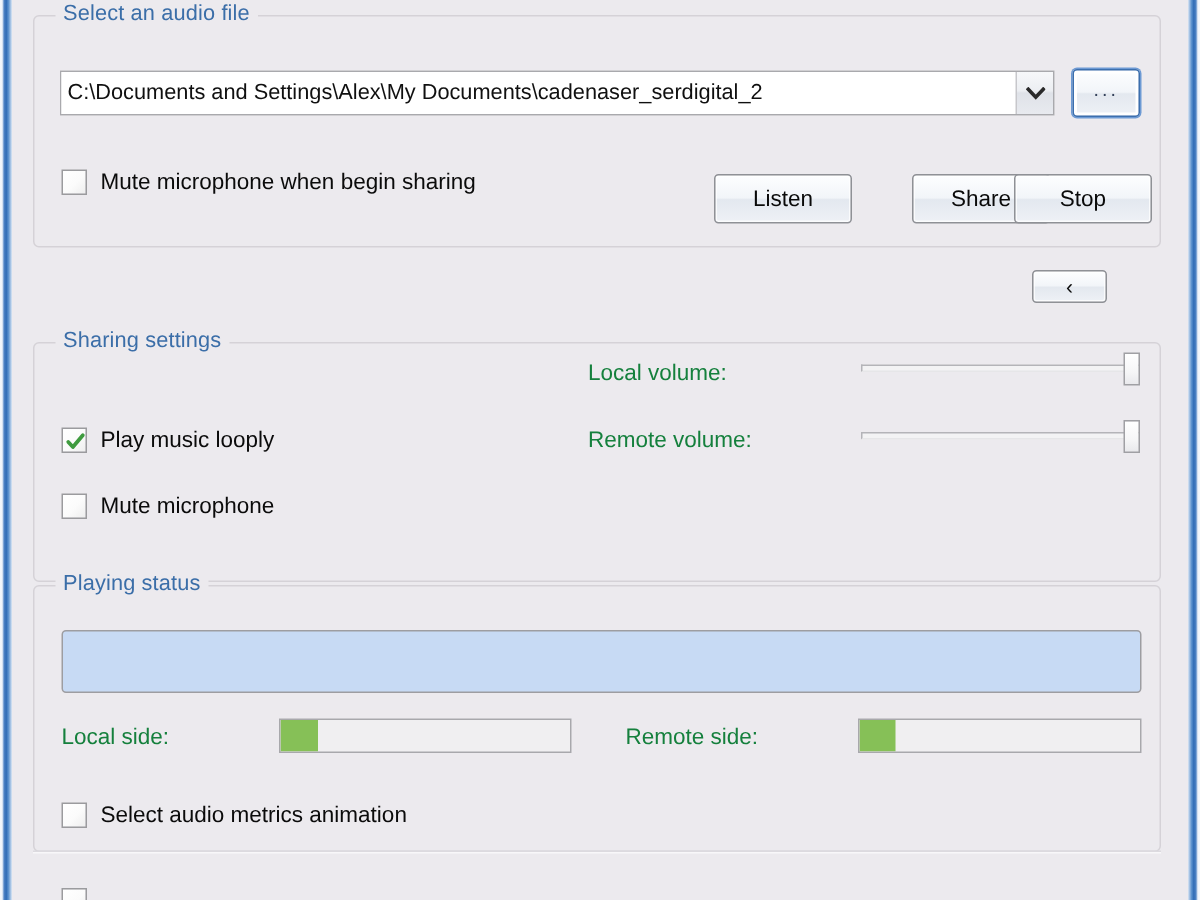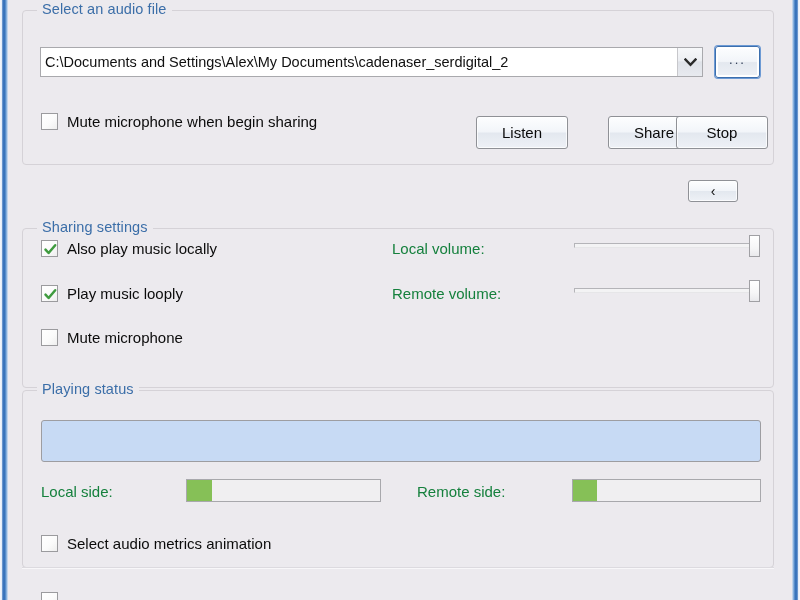--- a/index.html
+++ b/index.html
@@ -263,28 +263,20 @@
     </div>
 
     <div class="btn" style="left:680px; top:180px; width:50px; height:22px; font-size:14px;">
       <span>‹</span>
     </div>
 
     <div class="group" style="left:14px; top:200px; width:752px; height:160px;margin-top:28px;">
       <span class="group-title">Sharing settings</span>
     </div>
 
-    <div class="cbrow" style="left:33px; top:240px;">
-      <span class="cbox">
-        <svg width="15" height="15" viewBox="0 0 15 15">
-          <path d="M2.5 7.6 L5.6 11.0 L12.2 3.2" stroke="#3f9b3f" stroke-width="2.5" fill="none" stroke-linecap="round" stroke-linejoin="round"></path>
-        </svg>
-      </span>
-      <span class="cblabel">Also play music locally</span>
-    </div>
 
     <div class="cbrow" style="left:33px; top:285px;">
       <span class="cbox">
         <svg width="15" height="15" viewBox="0 0 15 15">
           <path d="M2.5 7.6 L5.6 11.0 L12.2 3.2" stroke="#3f9b3f" stroke-width="2.5" fill="none" stroke-linecap="round" stroke-linejoin="round"></path>
         </svg>
       </span>
       <span class="cblabel">Play music looply</span>
     </div>
 

